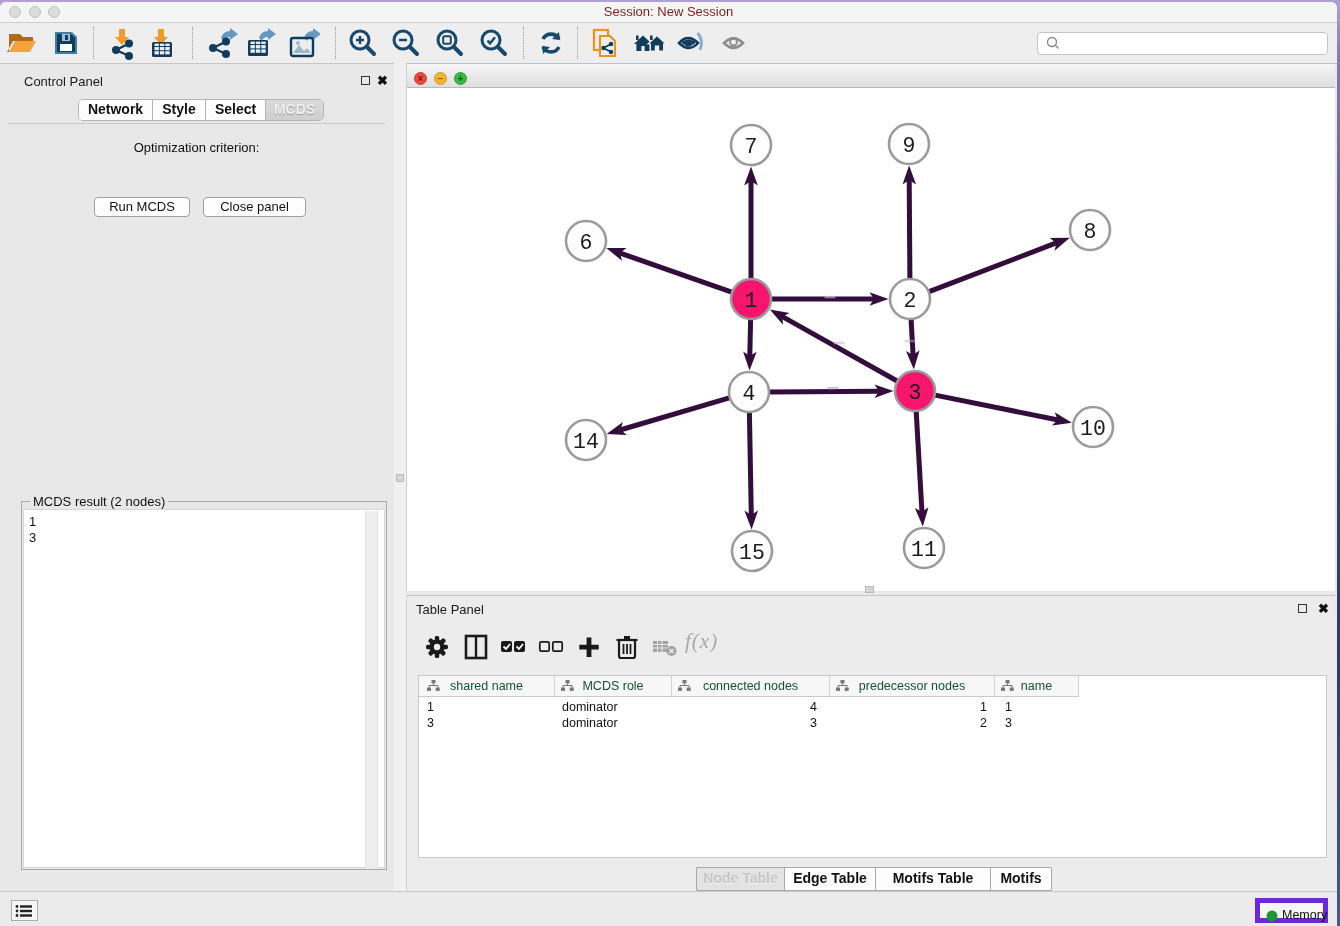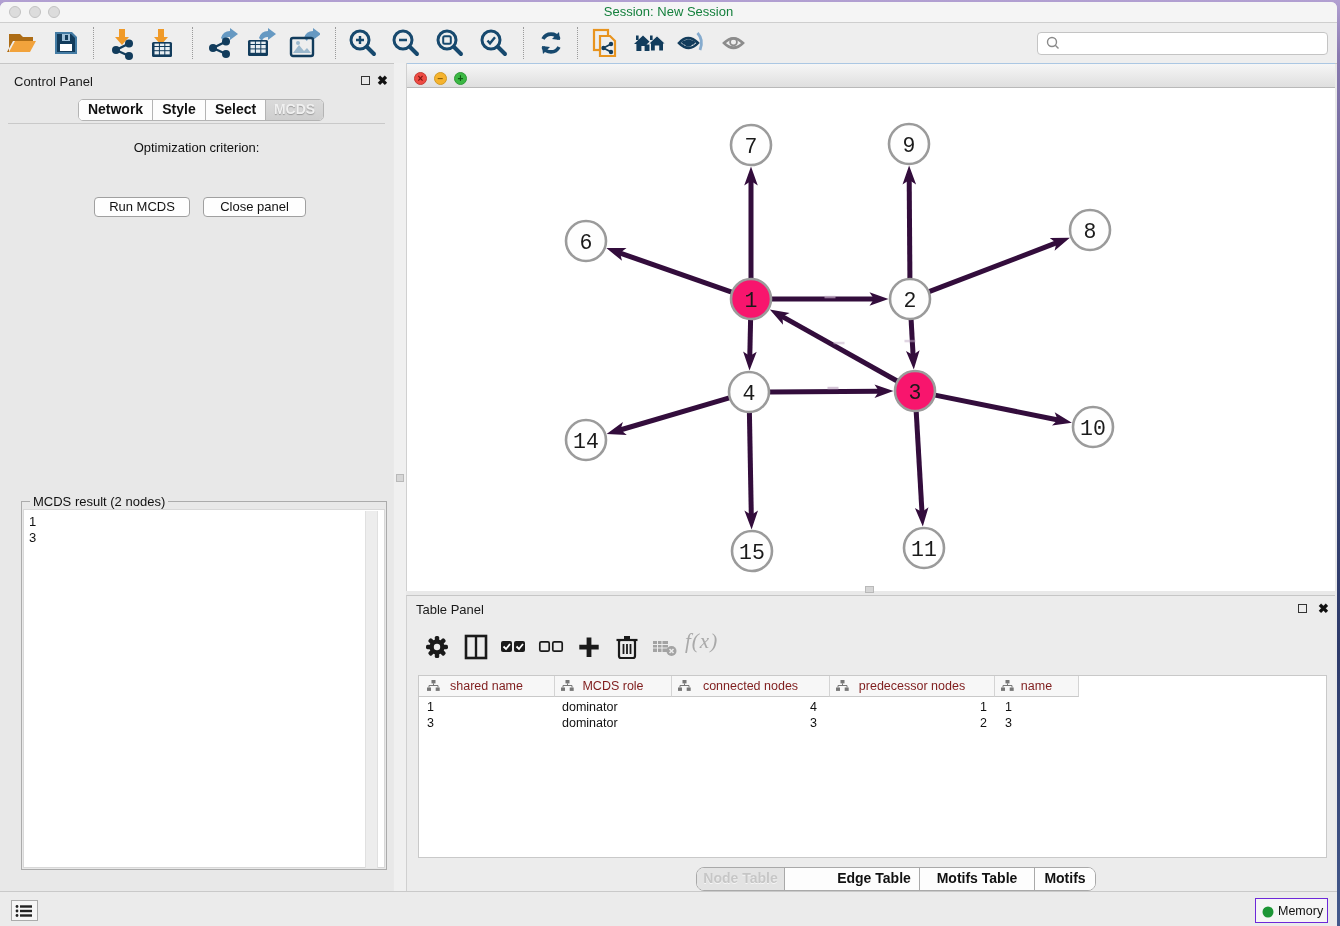--- a/index.html
+++ b/index.html
@@ -3,21 +3,21 @@
 <style>
 html,body{margin:0;padding:0;width:1340px;height:926px;overflow:hidden;
  font-family:"Liberation Sans",sans-serif;}
 body{background:linear-gradient(180deg,#b2a0d2 0%,#8a7ab0 6%,#3d4878 40%,#2d3a6a 70%,#44598c 100%);}
 .abs{position:absolute;}
 #win{position:absolute;left:0;top:2px;width:1337px;height:924px;background:#e9e9e9;
  border-radius:6px 6px 0 0;overflow:hidden;}
 #titlebar{position:absolute;left:0;top:0;width:1337px;height:20px;background:#f5f5f5;
  border-bottom:1px solid #cecece;}
 .tl{position:absolute;top:4px;width:12px;height:12px;border-radius:50%;background:#dcdcdc;border:1px solid #c2c2c2;box-sizing:border-box;}
-#wtitle{position:absolute;top:2px;left:0;width:1337px;text-align:center;font-size:13px;color:#15803d;}
+#wtitle{position:absolute;top:2px;left:0;width:1337px;text-align:center;font-size:13px;color:#7f1d1d;}
 #toolbar{position:absolute;left:0;top:21px;width:1337px;height:40px;background:#eeeeee;border-bottom:1px solid #c6c6c6;}
 .sep{position:absolute;top:4px;height:32px;width:0;border-left:1px dotted #9a9a9a;}
 .ticon{position:absolute;top:3px;}
 #searchbox{position:absolute;left:1037px;top:9px;width:289px;height:21px;background:#fff;border:1px solid #c4c4c4;border-radius:4px;}
 #leftpanel{position:absolute;left:0;top:63px;width:393px;height:828px;background:#e8e8e8;}
 .paneltitle{font-size:13px;color:#1a1a1a;}
 .sqicon{position:absolute;width:9px;height:9px;border:1.5px solid #333;box-sizing:border-box;background:transparent;}
 .xicon{position:absolute;font-size:13px;font-weight:700;color:#111;line-height:11px;}
 #cptabs{position:absolute;left:78px;top:34px;height:20px;border:1px solid #b4b4b4;border-radius:5px;background:#fff;display:flex;overflow:hidden;}
 .cptab{font-size:14px;font-weight:600;color:#111;text-align:center;line-height:19px;height:20px;background:#fdfdfd;}
@@ -34,29 +34,29 @@
 #fieldscroll{position:absolute;right:6px;top:1px;width:11px;height:357px;background:#ededed;border-left:1px solid #e0e0e0;border-right:1px solid #e0e0e0;}
 .mcdsline{position:absolute;left:5px;font-size:13px;color:#111;}
 #netframe{position:absolute;left:406px;top:61px;width:929px;height:528px;background:#fff;border-left:1px solid #d0d0d0;box-sizing:border-box;}
 #nettitle{position:absolute;left:0;top:0;width:100%;height:25px;background:linear-gradient(#f6f6f6,#dfdfdf);border-bottom:1px solid #b9b9b9;border-top:1px solid #abc7e3;box-sizing:border-box;}
 #nettitle .t{position:absolute;width:100%;text-align:center;top:6px;font-size:13px;font-weight:700;color:#111;}
 .mac{position:absolute;top:8px;width:13px;height:13px;border-radius:50%;box-sizing:border-box;font-size:10px;font-weight:700;text-align:center;line-height:12px;}
 #tablepanel{position:absolute;left:406px;top:593px;width:929px;height:296px;background:#ececec;border-top:1px solid #c6c6c6;border-left:1px solid #d0d0d0;box-sizing:border-box;}
 #ttoolbar{position:absolute;left:10px;top:26px;width:908px;height:42px;background:#ececec;}
 #ttable{position:absolute;left:11px;top:79px;width:909px;height:183px;background:#fff;border:1px solid #c9c9c9;box-sizing:border-box;}
 .th{position:absolute;top:0;height:21px;border-right:1px solid #d4d4d4;border-bottom:1px solid #c9c9c9;background:#f7f7f7;box-sizing:border-box;}
-.th .lbl{position:absolute;width:100%;text-align:center;top:3px;font-size:12.5px;color:#7f1d1d;}
+.th .lbl{position:absolute;width:100%;text-align:center;top:3px;font-size:12.5px;color:#14532d;}
 .td{position:absolute;font-size:12.5px;color:#111;height:16px;line-height:16px;}
-#btabs{position:absolute;left:289px;top:271px;height:22px;border:1px solid #a9a9a9;border-radius:8px;background:#fff;display:flex;overflow:hidden;}
+#btabs{position:absolute;left:289px;top:271px;height:22px;border:1px solid #a9a9a9;border-radius:1px;background:#fff;display:flex;overflow:hidden;}
 .btab{font-size:14px;font-weight:600;color:#111;text-align:center;line-height:21px;height:22px;background:#fdfdfd;}
 .btab.dis{background:#e3e3e3;color:#c6c6c6;text-shadow:0 1px 0 #f5f5f5;}
 .btabdiv{width:0;border-left:1px solid #a9a9a9;height:22px;}
 #statusbar{position:absolute;left:0;top:889px;width:1337px;height:35px;background:#ebebeb;border-top:1px solid #c9c9c9;}
 #listbtn{position:absolute;left:11px;top:8px;width:27px;height:21px;background:#f6f6f6;border:1px solid #ababab;box-sizing:border-box;}
-#membtn{position:absolute;left:1255px;top:6px;width:73px;height:25px;background:#f6f6f6;border:1px solid #6d28d9;box-sizing:border-box;}
+#membtn{position:absolute;left:1255px;top:6px;width:73px;height:25px;background:#f6f6f6;border:5px solid #6d28d9;box-sizing:border-box;}
 #membtn span{position:absolute;left:22px;top:5px;font-size:12.5px;color:#111;}
 .handle{position:absolute;background:#d6d6d6;border:1px solid #b9b9b9;box-sizing:border-box;}
 </style></head><body>
 <div id="win">
 <div id="titlebar">
  <div class="tl" style="left:9px;"></div>
  <div class="tl" style="left:29px;"></div>
  <div class="tl" style="left:48px;"></div>
  <div id="wtitle">Session: New Session</div>
 </div>
@@ -185,21 +185,21 @@
 <circle cx="15.5" cy="16" r="3.4" fill="none" stroke="#8c8c8c" stroke-width="1.8"></circle>
         </svg></span>
 <div id="searchbox">
         <svg width="16" height="16" viewBox="0 0 16 16" style="position:absolute;left:7px;top:2px;">
           <circle cx="7" cy="7" r="4.5" fill="none" stroke="#8a8a8a" stroke-width="1.4"></circle>
           <line x1="10.3" y1="10.3" x2="13.5" y2="13.5" stroke="#8a8a8a" stroke-width="1.4"></line>
         </svg>
       </div>
 </div>
 <div id="leftpanel">
- <div class="paneltitle abs" style="left:14px;top:9px;">Control Panel</div>
+ <div class="paneltitle abs" style="left:24px;top:9px;">Control Panel</div>
  <div class="sqicon" style="left:361px;top:11px;"></div>
  <div class="xicon" style="left:377px;top:10px;">✖</div>
  <div id="cpline"></div>
  <div id="cptabs">
    <div class="cptab" style="width:73px;">Network</div>
         <div class="tabdiv"></div>
    <div class="cptab" style="width:52px;">Style</div>
         <div class="tabdiv"></div>
    <div class="cptab" style="width:59px;">Select</div>
         <div class="tabdiv"></div>
@@ -401,21 +401,21 @@
         <div class="td" style="left:586px;top:23px;">1</div>
         <div class="td" style="left:8px;top:39px;">3</div>
         <div class="td" style="left:143px;top:39px;">dominator</div>
         <div class="td" style="left:253px;top:39px;width:145px;text-align:right;">3</div>
         <div class="td" style="left:411px;top:39px;width:157px;text-align:right;">2</div>
         <div class="td" style="left:586px;top:39px;">3</div>
       </div>
  <div id="btabs">
    <div class="btab dis" style="width:87px;">Node Table</div>
         <div class="btabdiv"></div>
-   <div class="btab" style="width:90px;padding-left:44px;">Edge Table</div>
+   <div class="btab" style="width:90px;">Edge Table</div>
         <div class="btabdiv"></div>
    <div class="btab" style="width:114px;">Motifs Table</div>
         <div class="btabdiv"></div>
    <div class="btab" style="width:60px;">Motifs</div>
  </div>
 </div>
 <div id="statusbar">
  <div id="listbtn">
         <svg width="18" height="14" viewBox="0 0 18 14" style="position:absolute;left:3px;top:3px;">
           <g fill="#222">

